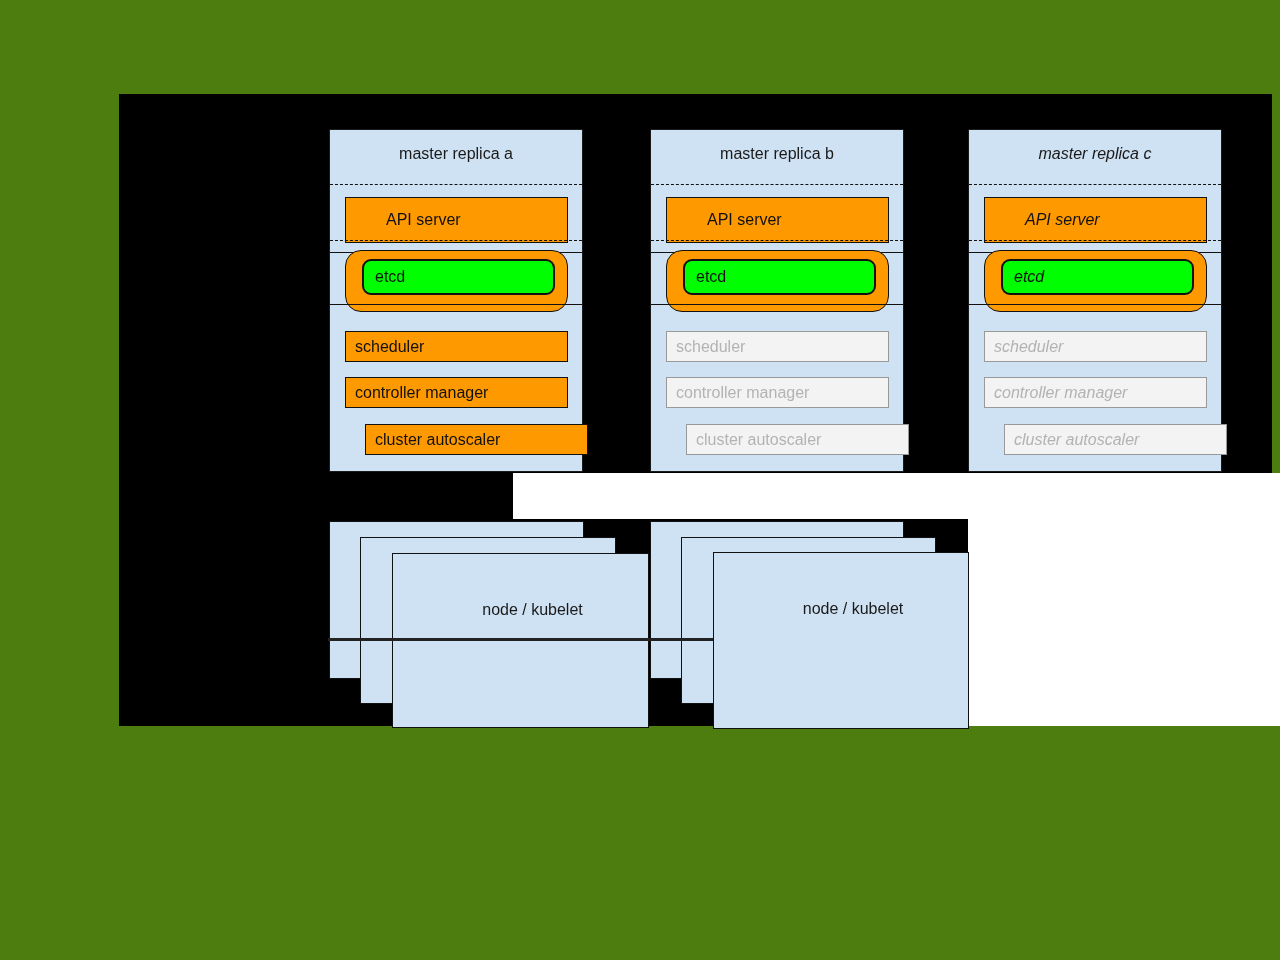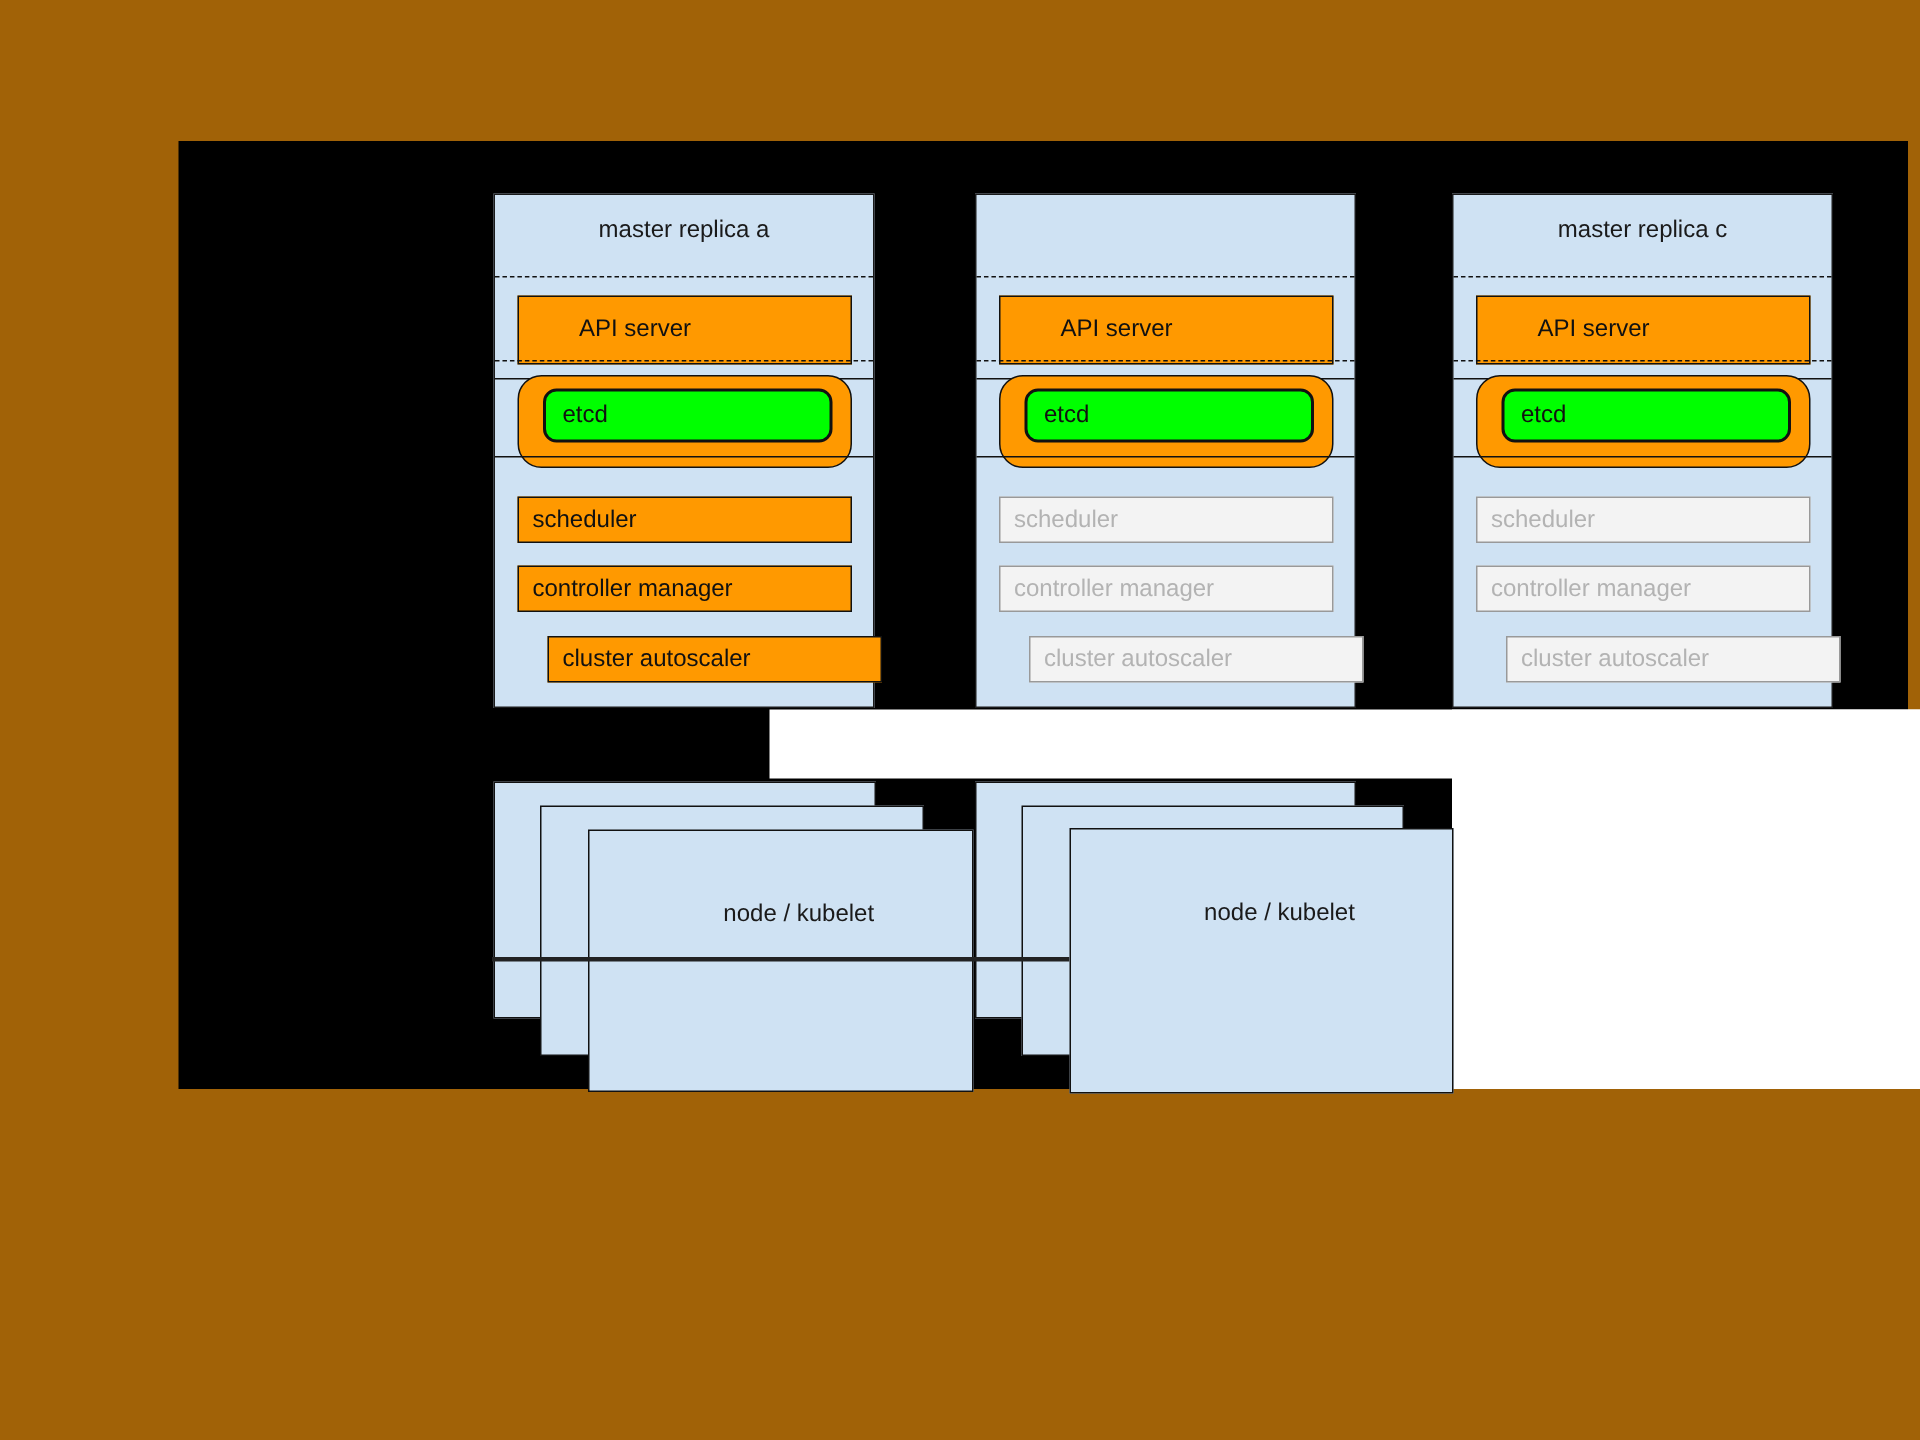--- a/index.html
+++ b/index.html
@@ -1,32 +1,32 @@
 <!DOCTYPE html>
 <html><head>
 <meta charset="utf-8">
 <style>
   html,body{margin:0;padding:0;background:#ffffff;}
   #canvas{
     position:relative;width:1280px;height:960px;overflow:hidden;
-    font-family:"Liberation Sans",sans-serif;background:#a16207;
+    font-family:"Liberation Sans",sans-serif;background:#4d7c0f;
   }
   .abs{position:absolute;box-sizing:border-box;}
   
   #blackdrop{left:119px;top:94px;width:1153px;height:632px;background:#000;}
   .white-cut{background:#ffffff;}
   #white-cut-1{left:513px;top:473px;width:767px;height:46px;}
   #white-cut-2{left:968px;top:473px;width:312px;height:253px;}
 
   
   .master{
     width:254px;height:343px;top:129px;
     background:#cfe2f3;border:1px solid #1a1a1a;
   }
-  .master-a{left:329px;} .master-b{left:650px;} .master-c{left:968px;}
+  .master-a{left:329px;} .master-b{left:650px;} .master-c{left:968px;font-style:italic;}
   .master-title{
     left:0;top:14px;width:100%;text-align:center;
     font-size:16px;color:#1a1a1a;line-height:20px;
   }
   .hline{left:0;width:100%;height:0;}
   .hline.dashed{border-top:1px dashed #111;}
   .hline.solid{border-top:1px solid #111;}
   .dash-a{top:54px;z-index:3;}
   .dash-b{top:110px;z-index:3;}
   .solid-behind{top:122px;z-index:1;}
@@ -92,20 +92,21 @@
     </div>
     <div class="abs inner-box comp comp-1">
       <span>controller manager</span>
     </div>
     <div class="abs inner-box comp comp-2">
       <span>cluster autoscaler</span>
     </div>
   </div>
 
   <div class="abs master master-b">
+    <div class="abs master-title">master replica b</div>
     <div class="abs hline dashed dash-a"></div>
     <div class="abs hline solid solid-behind"></div>
     <div class="abs inner-box api-box">
       <span>API server</span>
     </div>
     <div class="abs hline dashed dash-b"></div>
     <div class="abs inner-box etcd-wrap">
       <div class="abs etcd-pill">
         <span>etcd</span>
       </div>

